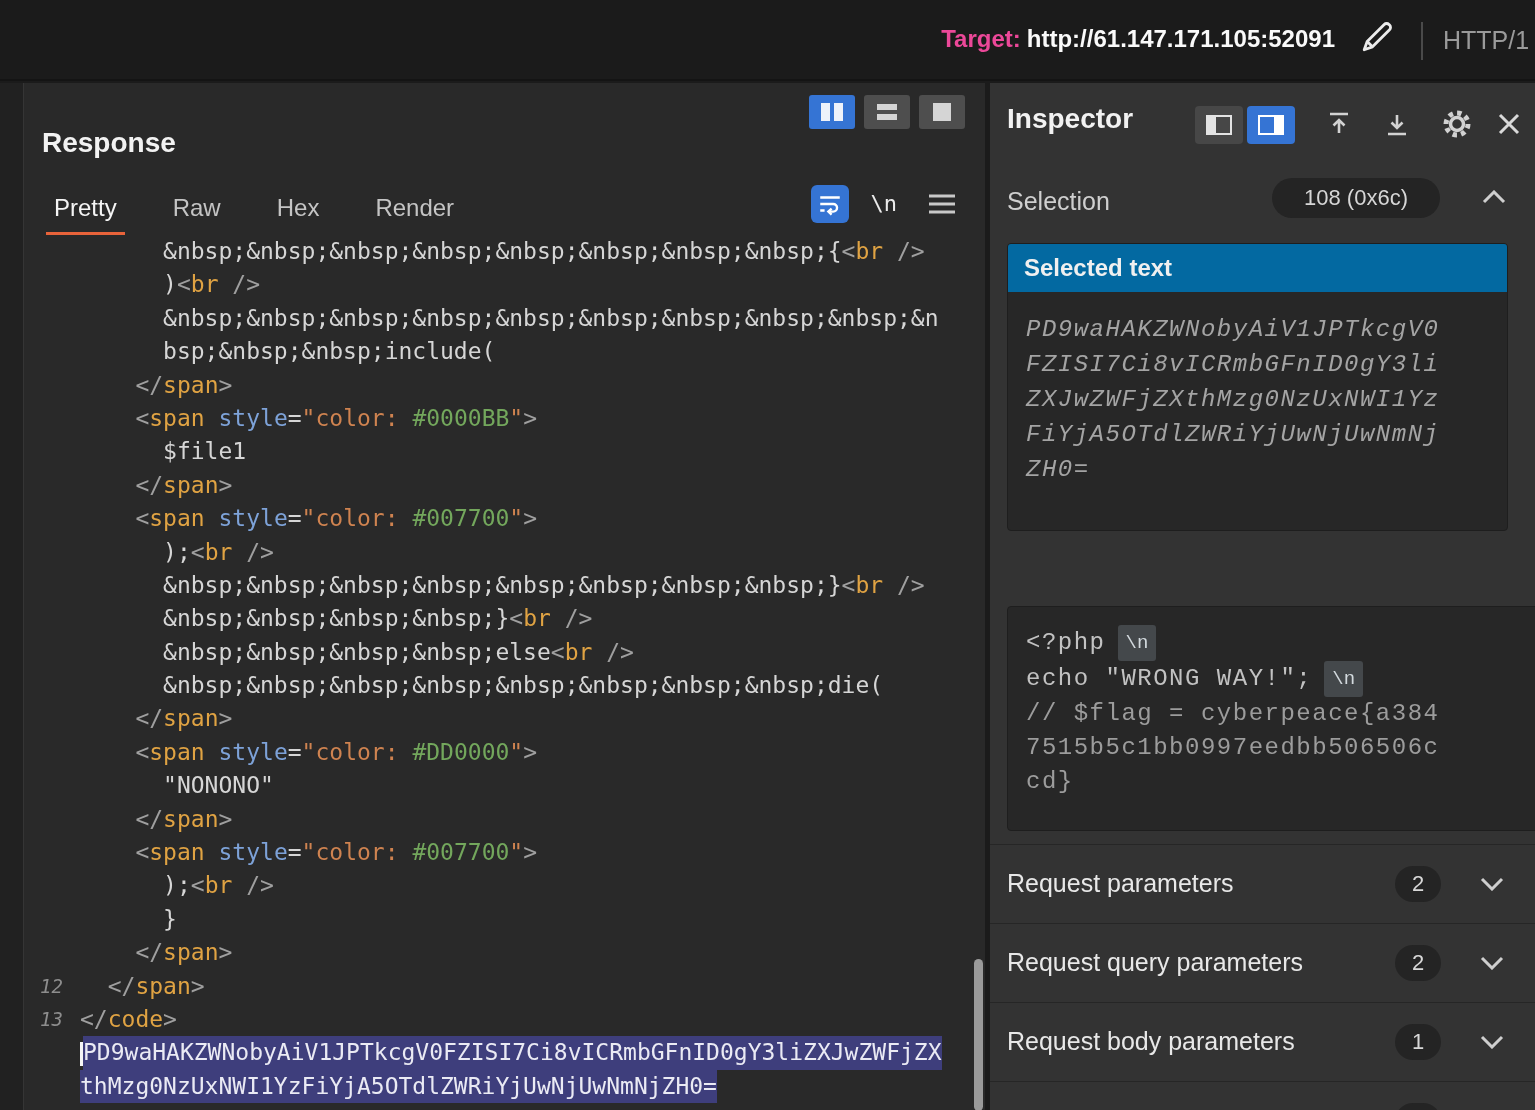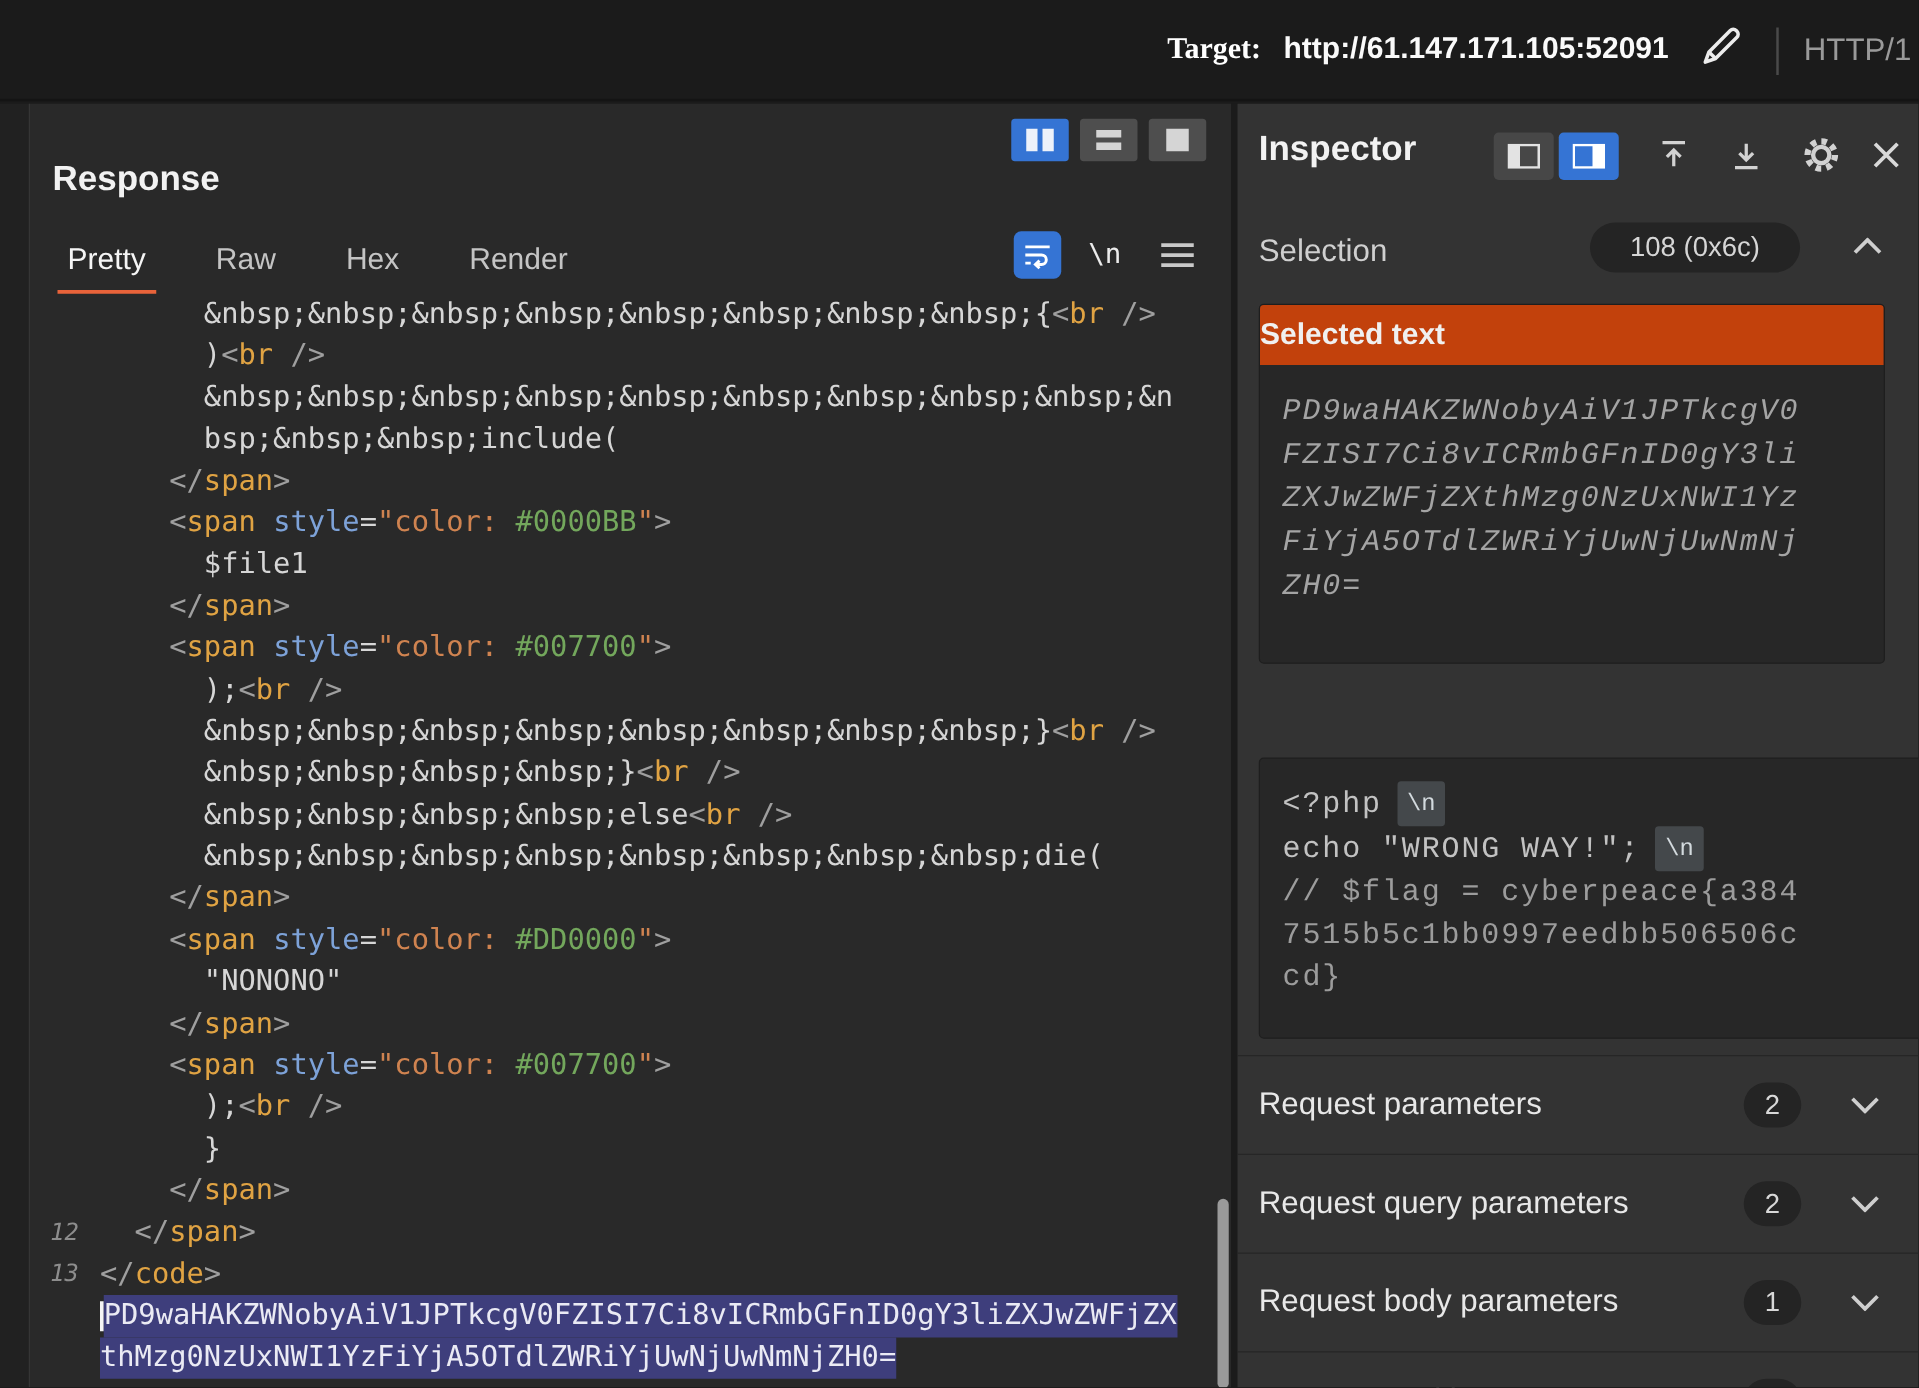--- a/index.html
+++ b/index.html
@@ -2,21 +2,21 @@
 <html><head>
 <meta charset="utf-8">
 <style>
   * { margin:0; padding:0; box-sizing:border-box; }
   body { background:#111; font-family:"Liberation Sans", sans-serif; }
   .screen { position:relative; width:1535px; height:1110px; overflow:hidden; background:#1b1b1b; }
 
   
   .topbar { position:absolute; left:0; top:0; width:1535px; height:81px; background:#1b1b1b; border-bottom:2px solid #141414; }
   .target-text { position:absolute; right:200px; top:25px; white-space:nowrap; font-size:24px; font-weight:bold; }
-  .target-text .lbl { color:#ffffff; margin-right:18px;font-family:Liberation Serif, serif; }
+  .target-text .lbl { color:#ec4899; margin-right:6px; }
   .target-text .url { color:#fafafa; }
   .pencil-btn { position:absolute; left:1356px; top:18px; width:40px; height:40px; cursor:pointer; }
   .topbar-sep { position:absolute; left:1421px; top:22px; width:2px; height:38px; background:#4a4a4a; }
   .protocol { position:absolute; left:1443px; top:26px; font-size:25px; color:#9a9a9a; white-space:nowrap; }
 
   
   .left-strip { position:absolute; left:0; top:83px; width:24px; height:1027px; background:#212121; border-right:1px solid #353535; }
 
   
   .response-panel { position:absolute; left:24px; top:83px; width:961px; height:1027px; background:#292929; overflow:hidden; }
@@ -60,21 +60,21 @@
   .dock-btn { width:48px; height:38px; border-radius:4px; background:#474747; display:flex; align-items:center; justify-content:center; cursor:pointer; }
   .dock-btn.active { background:#3574d4; }
   .icon-btn { position:absolute; cursor:pointer; }
 
   .selection-row { position:absolute; left:0; right:0; top:92px; height:50px; cursor:pointer; }
   .selection-label { position:absolute; left:17px; top:12px; font-size:25px; color:#cfcfcf; }
   .selection-badge { position:absolute; left:282px; top:3px; width:168px; height:40px; border-radius:20px; background:#242424; color:#d6d6d6; font-size:22px; display:flex; align-items:center; justify-content:center; }
   .selection-chevron { position:absolute; left:492px; top:15px; }
 
   .selected-text-box { position:absolute; left:17px; top:160px; width:501px; height:288px; border:1px solid #1e1e1e; border-radius:4px; overflow:hidden; background:#272727; }
-  .selected-text-header { height:48px; line-height:48px; background:#c2410c; color:#f0f0f0; font-size:24px; font-weight:bold; }
+  .selected-text-header { height:48px; line-height:48px; background:#0369a1; color:#f0f0f0; font-size:24px; font-weight:bold; padding-left:16px; }
   .selected-text-body { padding:20px 18px;font-style:italic; }
   .mono-line { font-family:"Liberation Mono", monospace; font-size:24px; letter-spacing:1.5px; line-height:35px; color:#a4a4a4; white-space:pre; }
 
   .decoded-row { position:absolute; left:0; right:0; top:462px; height:46px; }
   .decoded-label { position:absolute; left:32px; top:8px; font-size:25px; font-weight:bold; color:#f0f0f0; }
   .decoded-dropdown { position:absolute; left:256px; top:0; width:160px; height:44px; background:#3d3d3d; border-radius:6px; display:flex; align-items:center; justify-content:center; gap:12px; cursor:pointer; }
   .decoded-dropdown .val { font-size:23px; color:#ececec; }
   .plus-circle { position:absolute; left:468px; top:5px; cursor:pointer; }
 
   .decoded-box { position:absolute; left:17px; top:523px; width:583px; height:225px; border:1px solid #1e1e1e; border-radius:4px; background:#272727; padding:18px; overflow:hidden; }

